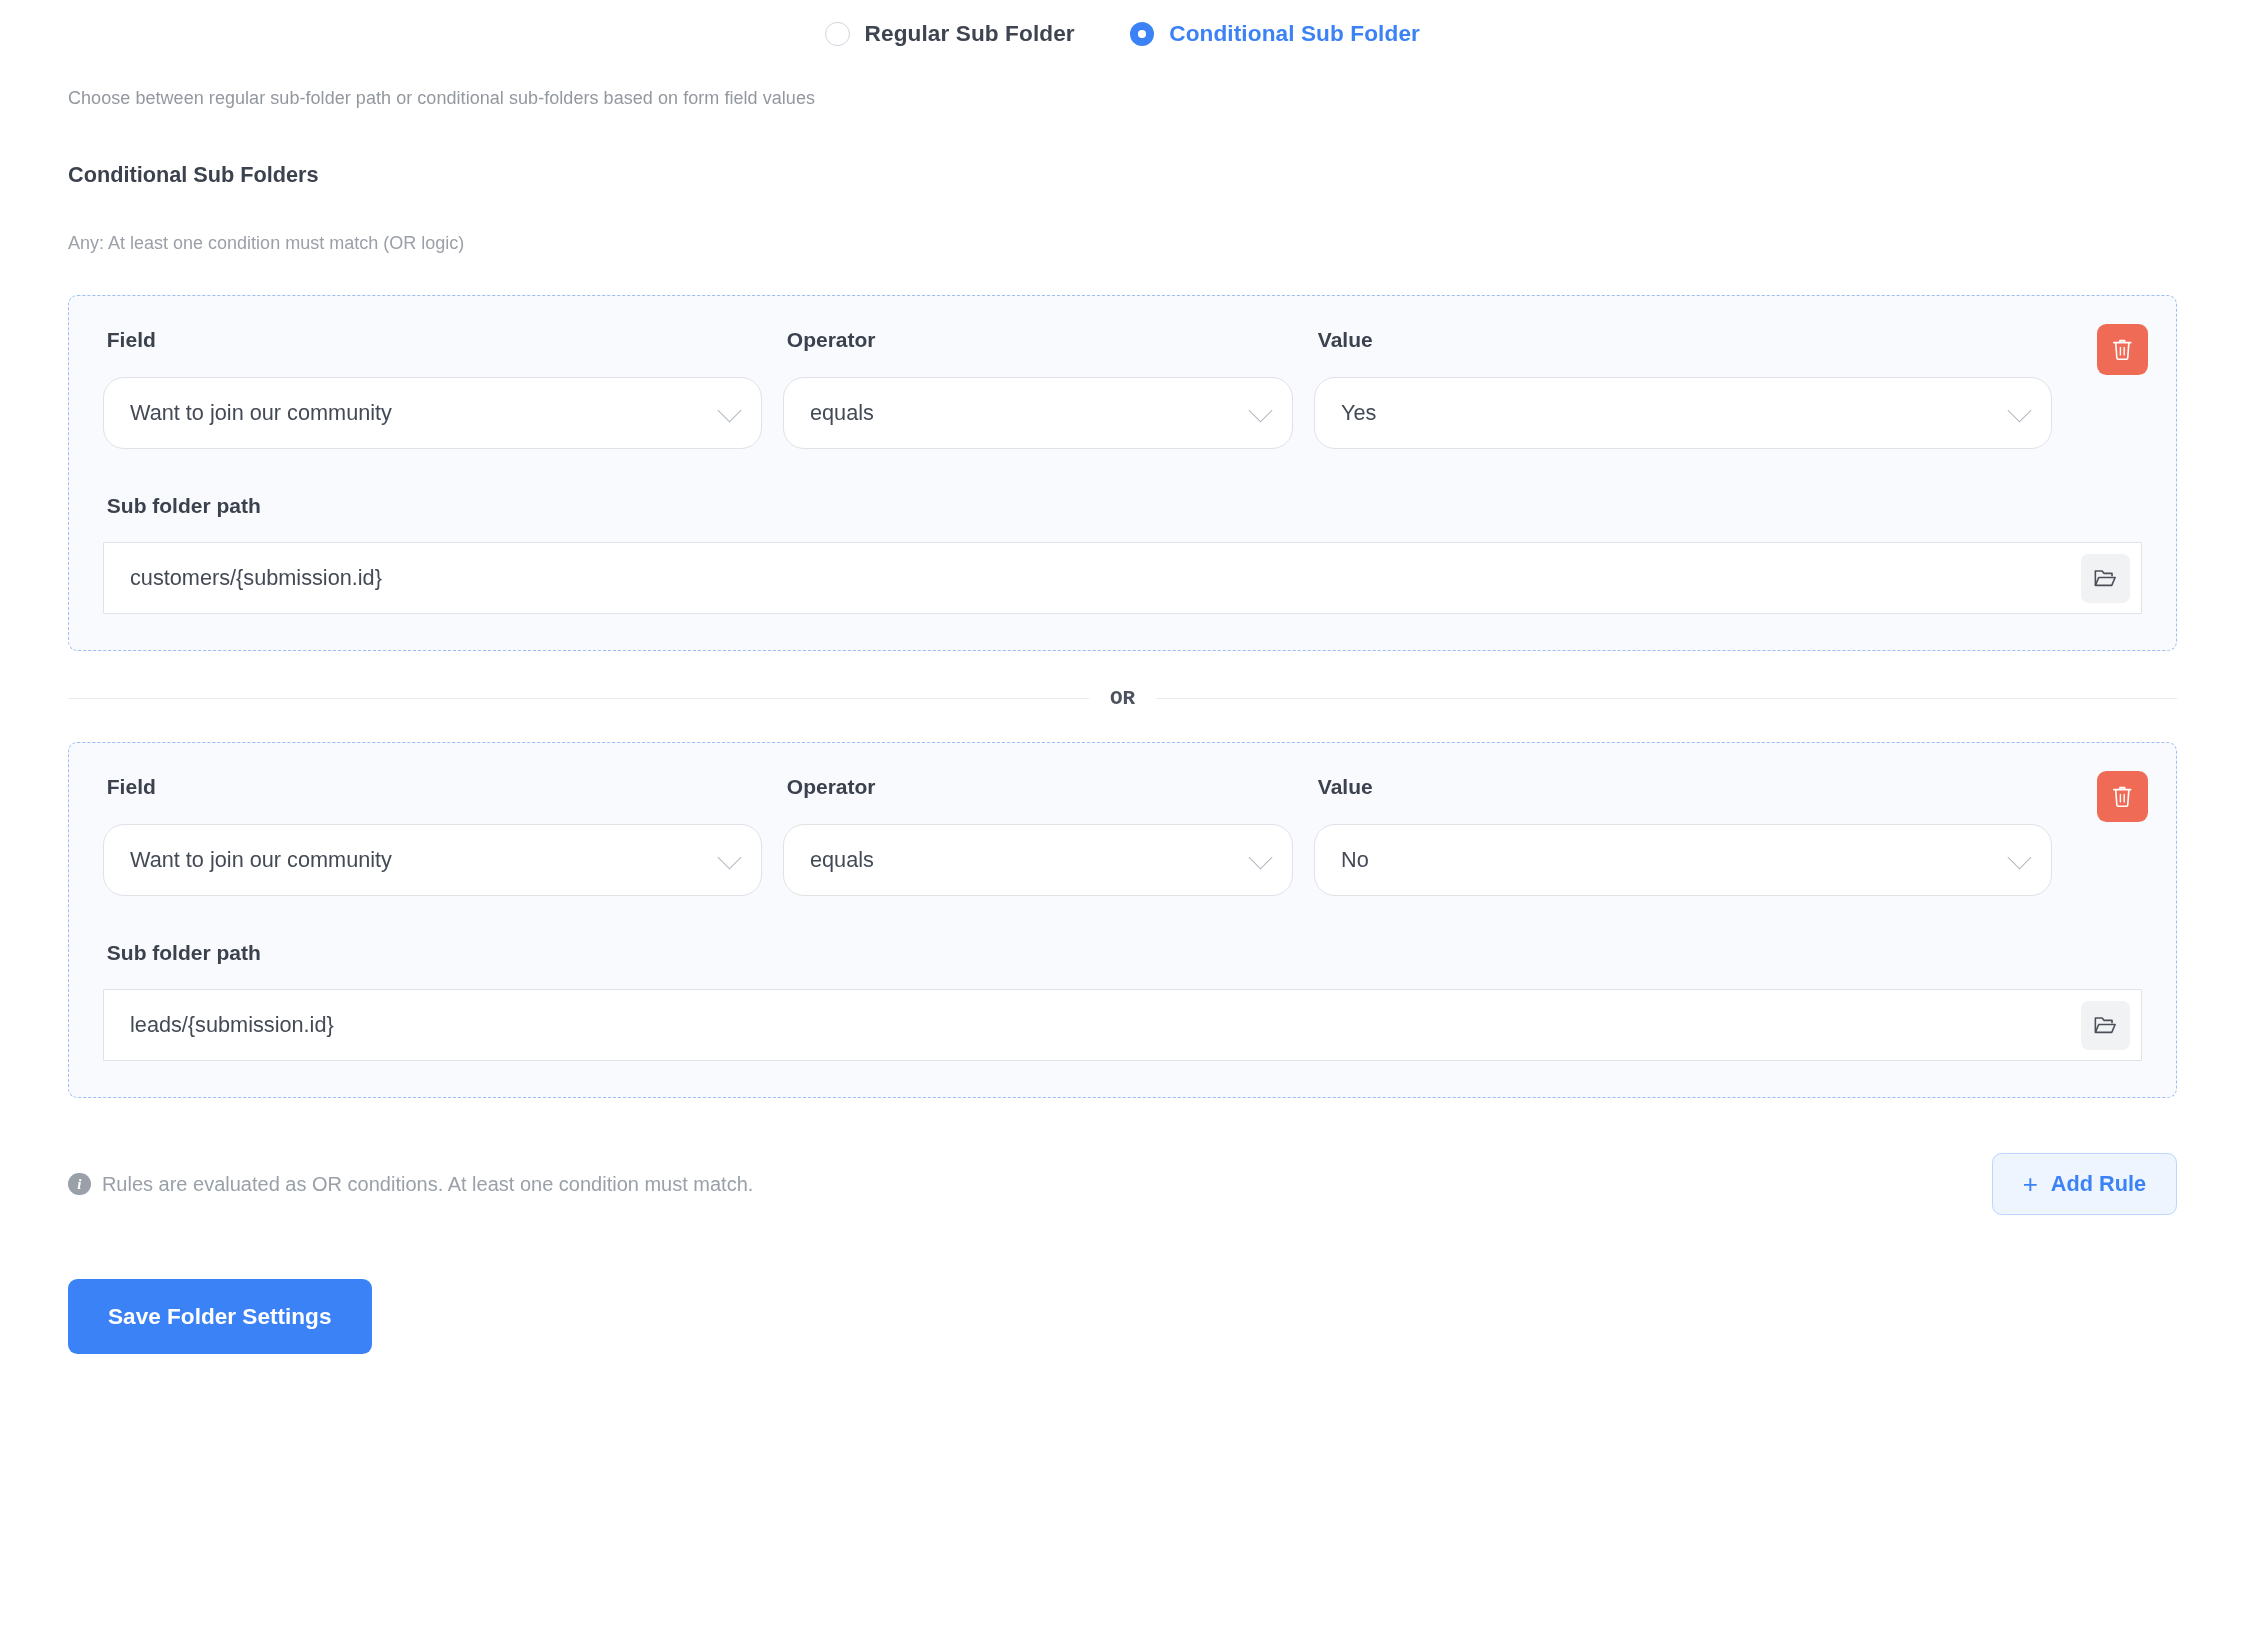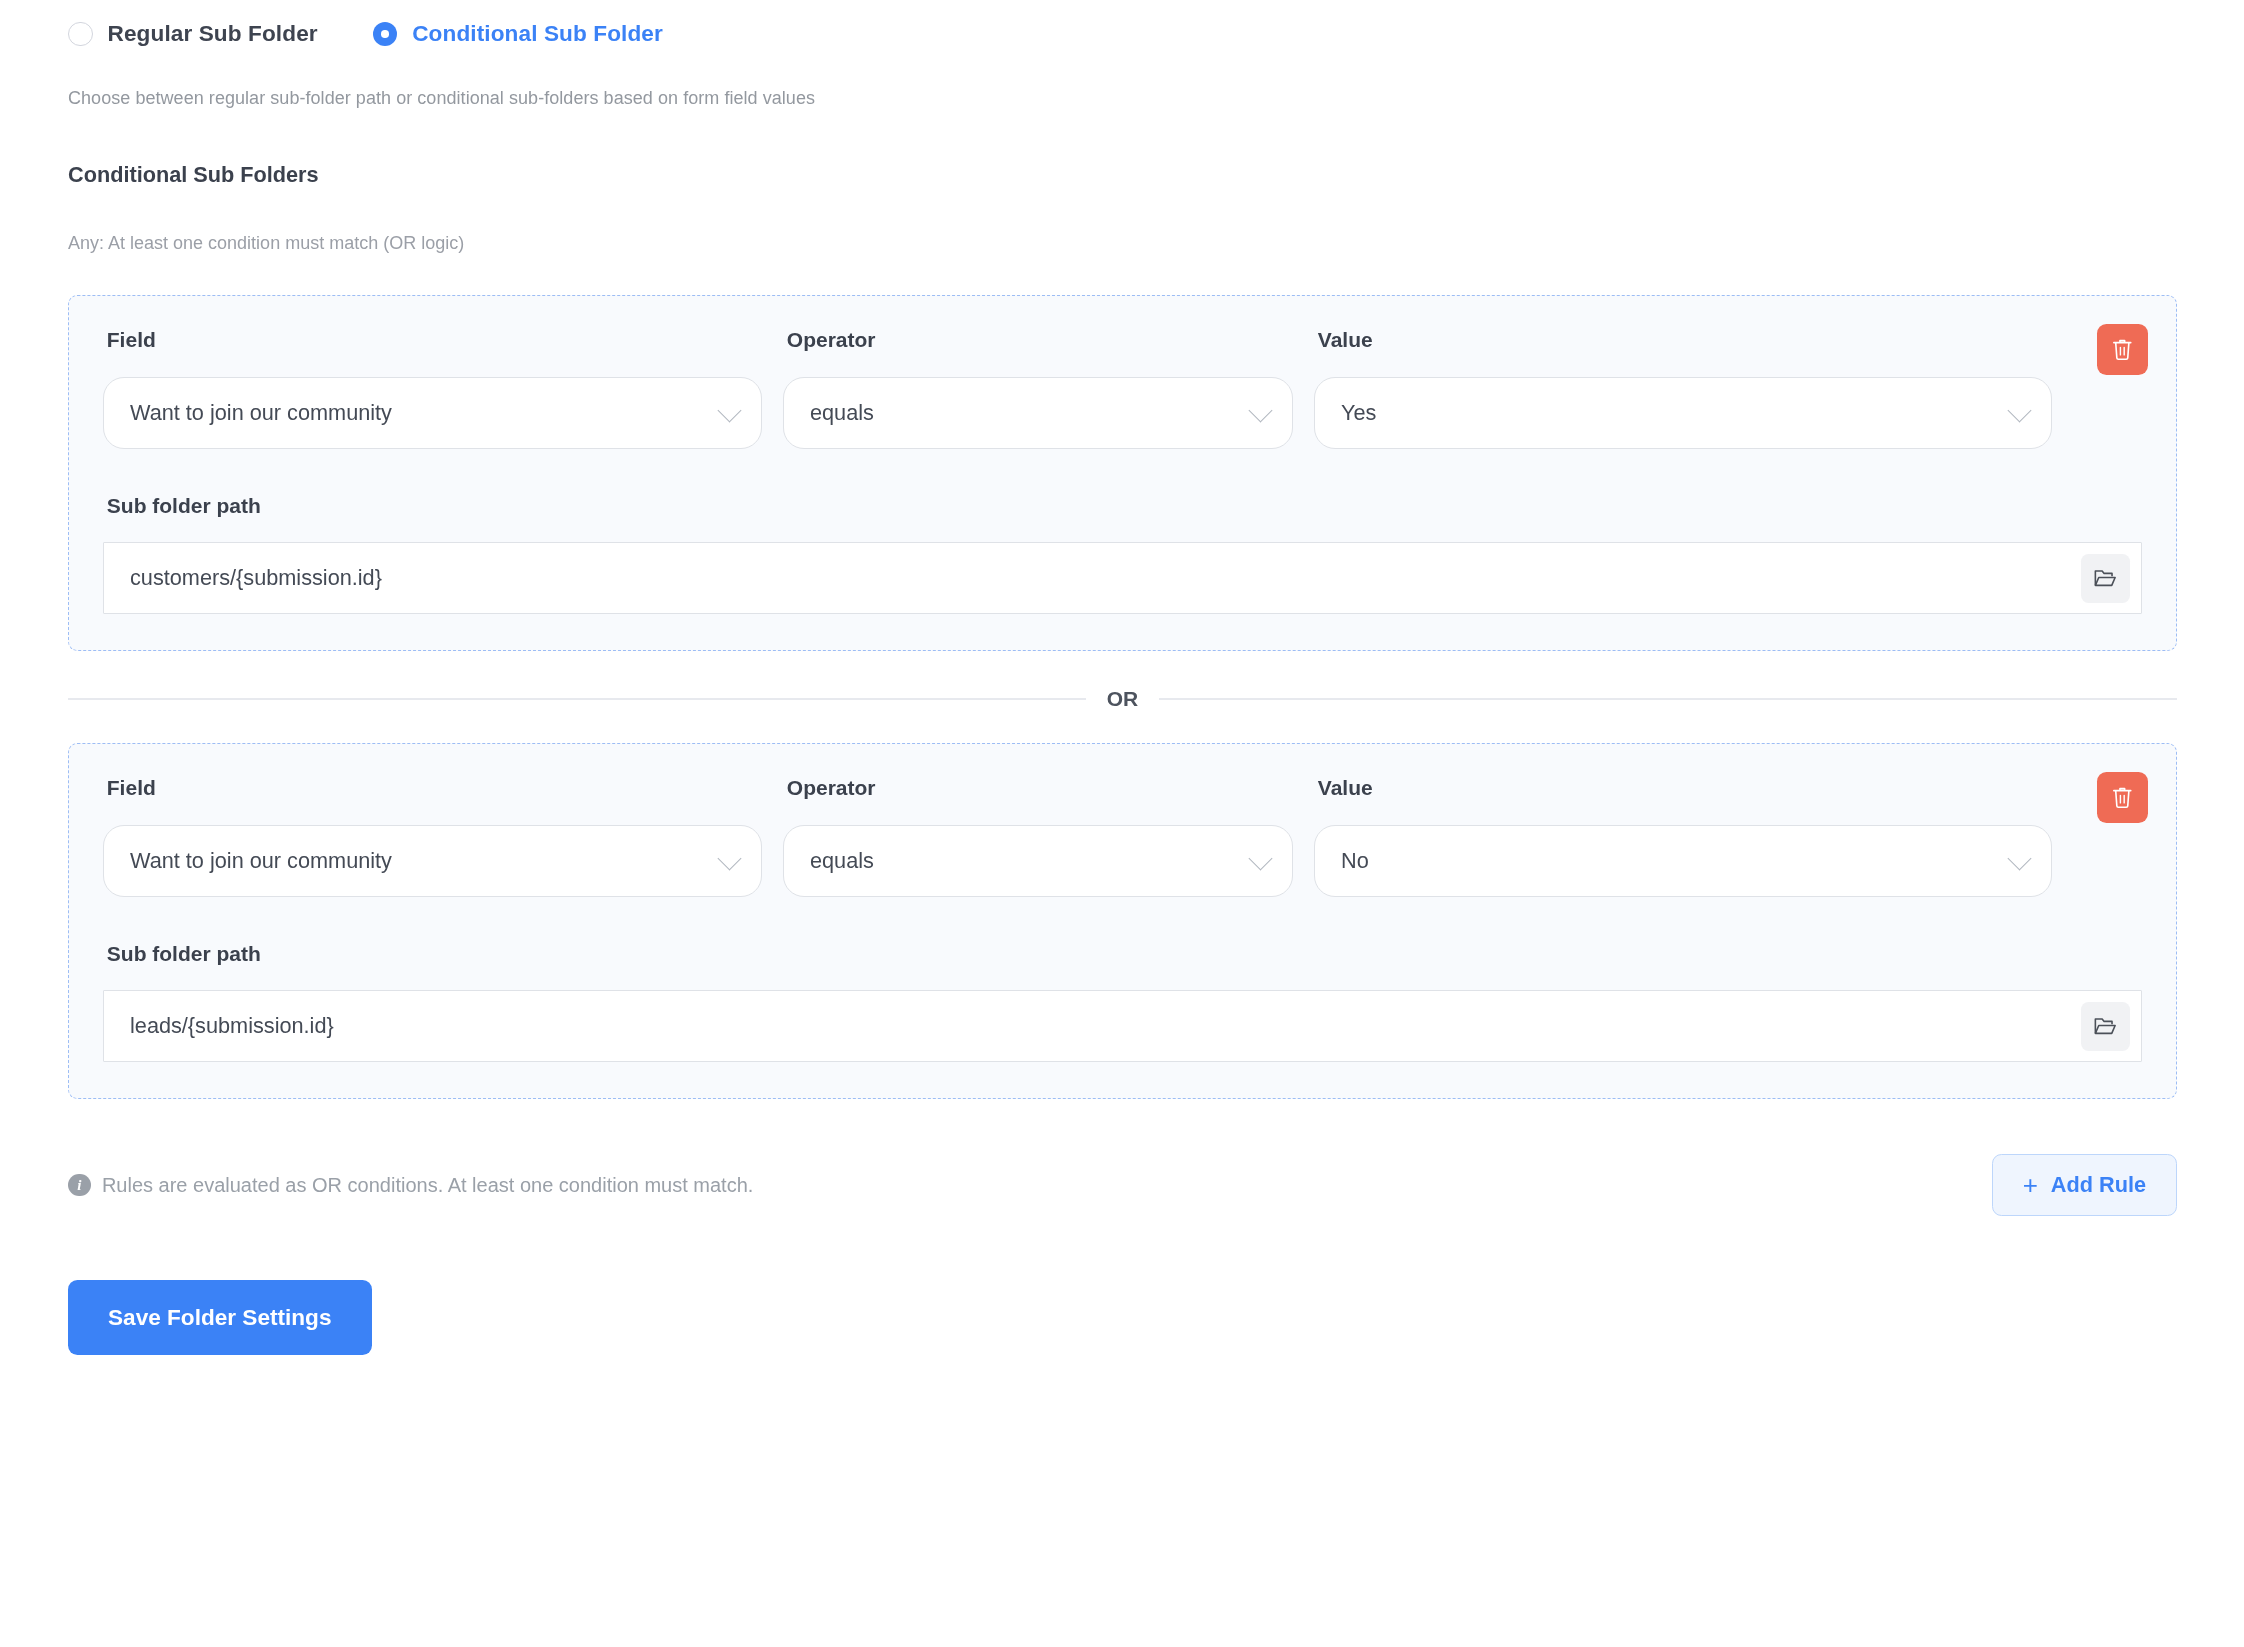--- a/index.html
+++ b/index.html
@@ -22,21 +22,21 @@
   }
   .radio.checked { border: none; background: #3b82f6; }
   .radio.checked::after {
     content: ""; position: absolute; left: 50%; top: 50%;
     width: 7.5px; height: 7.5px; margin: -3.8px 0 0 -3.8px;
     border-radius: 50%; background: #ffffff;
   }
   .radio-label { margin-left: 15px; font-size: 22.6px; color: #3e4450; font-weight: 600; letter-spacing: 0.1px; }
   .radio-label.active { color: #3b82f6; }
 
-  .mode-row { padding-top: 21px; }
+  .mode-row { padding-top: 21px; justify-content: center; }
   .mode-row .radio-opt + .radio-opt { margin-left: 55px; }
 
   .helper {
     font-size: 18px; color: #93989f; margin-top: 41px; letter-spacing: 0.05px;
   }
 
   .section-title {
     font-size: 21.7px; font-weight: 700; color: #3b414d; margin-top: 53px;
   }
 
@@ -113,20 +113,21 @@
   }
 
   
   .or-divider {
     display: flex; align-items: center; margin-top: 36px;
   }
   .or-divider .line { flex: 1; height: 1.9px; background: #e7e9ee; }
   .or-divider .or-text {
     font-size: 21px; font-weight: 700; color: #4d535e;
     padding: 0 21px;
+    font-family: Liberation Mono, monospace;
   }
 
   
   .footer-row {
     display: flex; align-items: center; justify-content: space-between;
     margin-top: 55px;
   }
   .note { display: flex; align-items: center; font-size: 20px; color: #9aa0a8; }
   .info-icon {
     width: 22.6px; height: 22.6px; border-radius: 50%; background: #9aa0a8;

